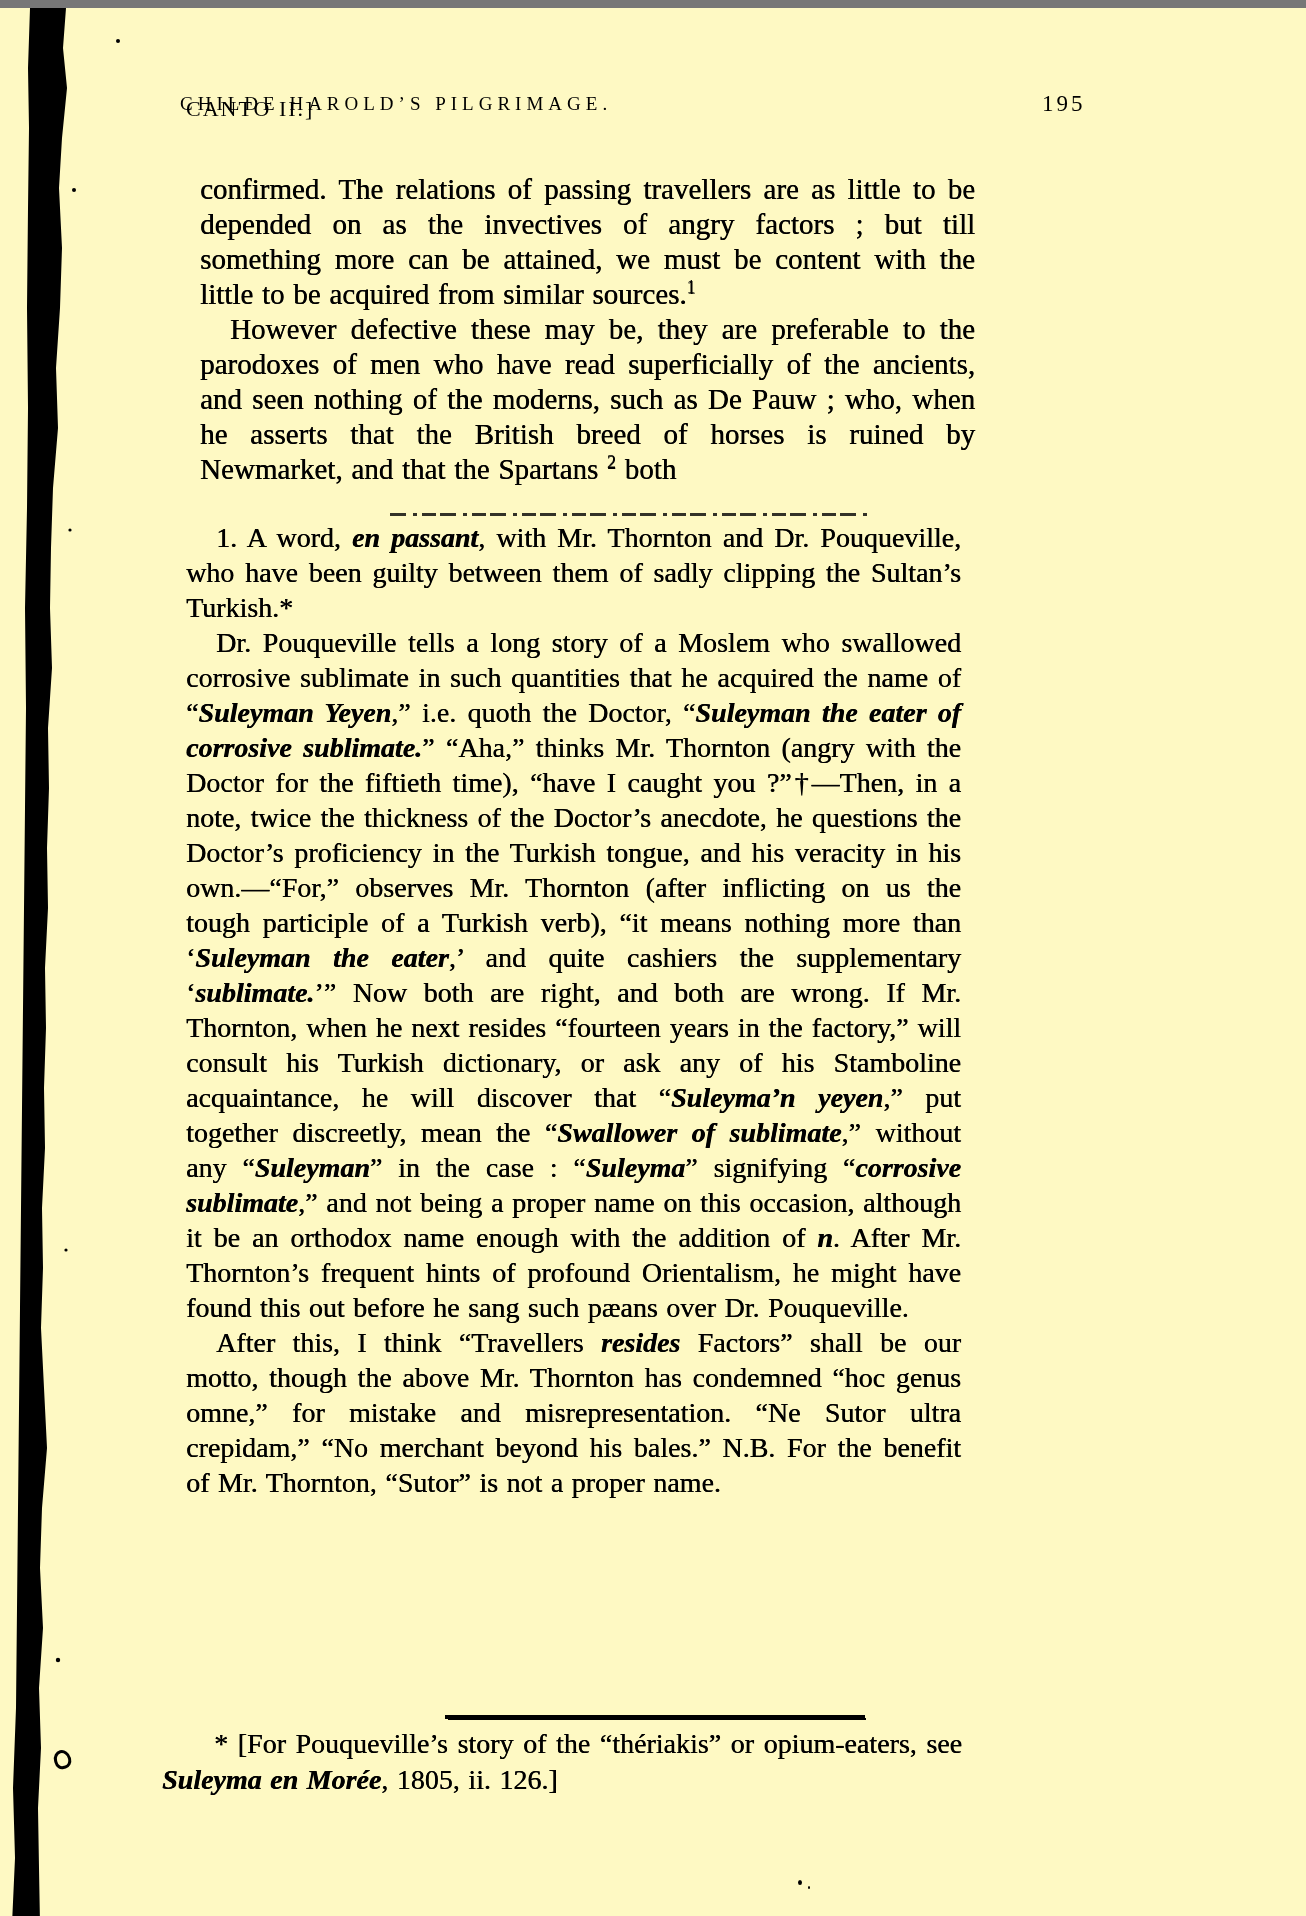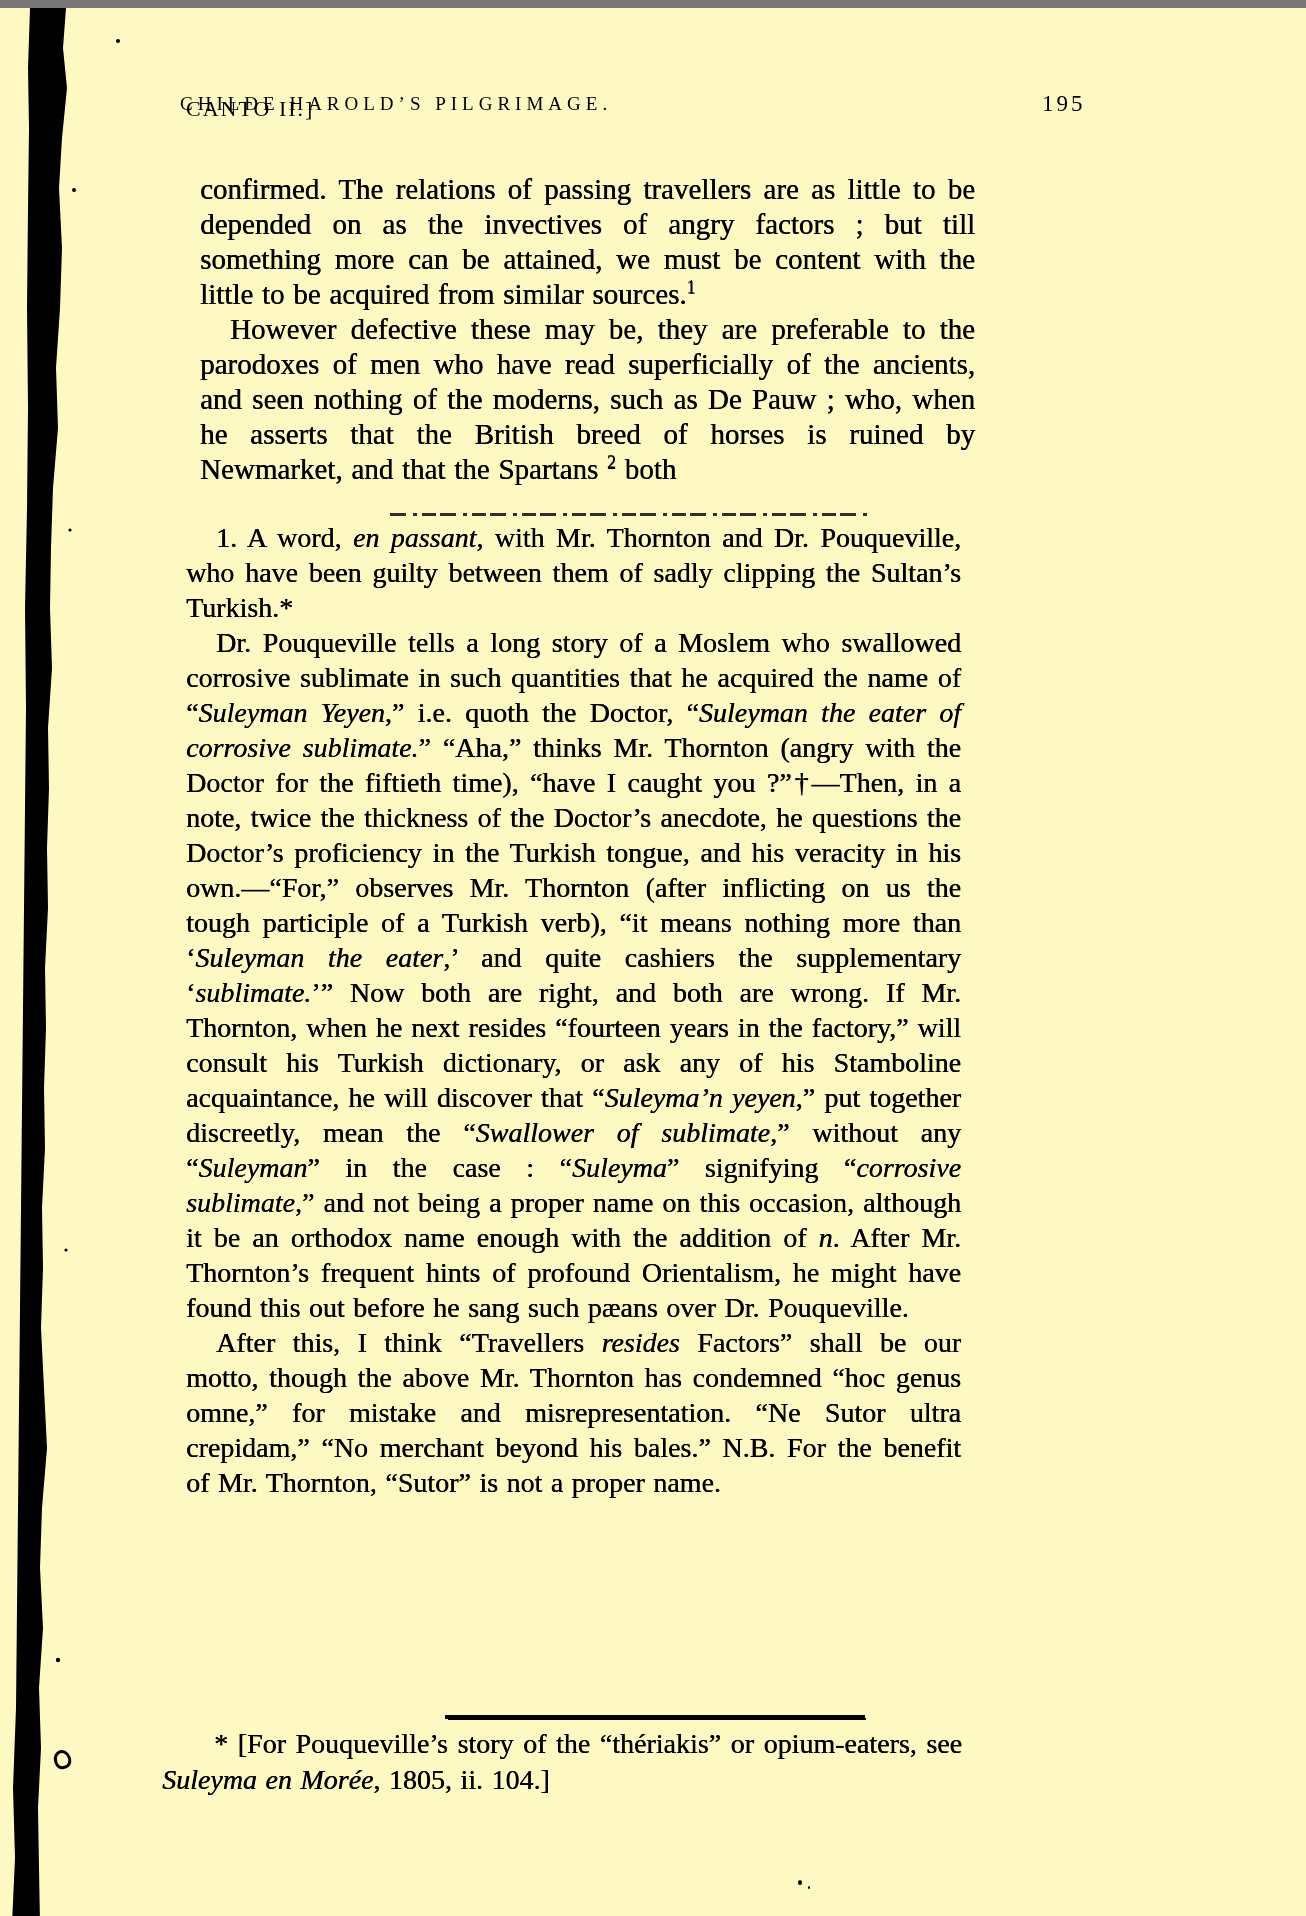--- a/index.html
+++ b/index.html
@@ -33,21 +33,21 @@
     margin:0;
     text-align:justify;
     word-spacing:1.5px;
     text-shadow:0.4px 0.4px 0 #000;
   }
   .main p{font-size:29px;line-height:35px;}
   .fns  p{font-size:28px;line-height:35px;}
   .ens  p{font-size:28px;line-height:36px;}
   .ind {text-indent:30px;}
   .ind2{text-indent:52px;}
-  .it{font-style:italic;}
+  .it{font-style:italic;font-weight:bold;}
   .sup{font-size:0.62em;vertical-align:super;line-height:0;}
   
   .rule-dashed{
     position:absolute;left:390px;top:505px;width:480px;height:3px;
     background-image:repeating-linear-gradient(90deg,
       #000 0 16px, transparent 16px 23px,
       #000 23px 27px, transparent 27px 32px,
       #000 32px 46px, transparent 46px 50px);
     opacity:.8;
   }
@@ -101,21 +101,21 @@
 
   <section class="fns">
     <p class="ind"><span>1. A word, </span><span class="it">en passant</span><span>, with Mr. Thornton and Dr. Pouqueville, who have been guilty between them of sadly clipping the Sultan’s Turkish.*</span></p>
     <p class="ind"><span>Dr. Pouqueville tells a long story of a Moslem who swallowed corrosive sublimate in such quantities that he acquired the name of “</span><span class="it">Suleyman Yeyen</span><span>,” i.e. quoth the Doctor, “</span><span class="it">Suleyman the eater of corrosive sublimate.</span><span>” “Aha,” thinks Mr. Thornton (angry with the Doctor for the fiftieth time), “have I caught you ?”†—Then, in a note, twice the thickness of the Doctor’s anecdote, he questions the Doctor’s proficiency in the Turkish tongue, and his veracity in his own.—“For,” observes Mr. Thornton (after inflicting on us the tough participle of a Turkish verb), “it means nothing more than ‘</span><span class="it">Suleyman the eater</span><span>,’ and quite cashiers the supplementary ‘</span><span class="it">sublimate.</span><span>’” Now both are right, and both are wrong. If Mr. Thornton, when he next resides “fourteen years in the factory,” will consult his Turkish dictionary, or ask any of his Stamboline acquaintance, he will discover that “</span><span class="it">Suleyma’n yeyen</span><span>,” put together discreetly, mean the “</span><span class="it">Swallower of sublimate</span><span>,” without any “</span><span class="it">Suleyman</span><span>” in the case : “</span><span class="it">Suleyma</span><span>” signifying “</span><span class="it">corrosive sublimate</span><span>,” and not being a proper name on this occasion, although it be an orthodox name enough with the addition of </span><span class="it">n</span><span>. After Mr. Thornton’s frequent hints of profound Orientalism, he might have found this out before he sang such pæans over Dr. Pouqueville.</span></p>
     <p class="ind"><span>After this, I think “Travellers </span><span class="it">resides</span><span> Factors” shall be our motto, though the above Mr. Thornton has condemned “hoc genus omne,” for mistake and misrepresentation. “Ne Sutor ultra crepidam,” “No merchant beyond his bales.” N.B. For the benefit of Mr. Thornton, “Sutor” is not a proper name.</span></p>
   </section>
 
   <div class="rule-solid"></div>
 
   <section class="ens">
-    <p class="ind2"><span>* [For Pouqueville’s story of the “thériakis” or opium-eaters, see </span><span class="it">Suleyma en Morée</span><span>, 1805, ii. 104.]</span></p>
+    <p class="ind2"><span>* [For Pouqueville’s story of the “thériakis” or opium-eaters, see </span><span class="it">Suleyma en Morée</span><span>, 1805, ii. 126.]</span></p>
   </section>
 
   <div class="spot spot-a"></div>
   <div class="smudge"></div>
   <div class="spot spot-b"></div>
   <div class="spot spot-c"></div>
 
 </div>
 
 </body></html>

